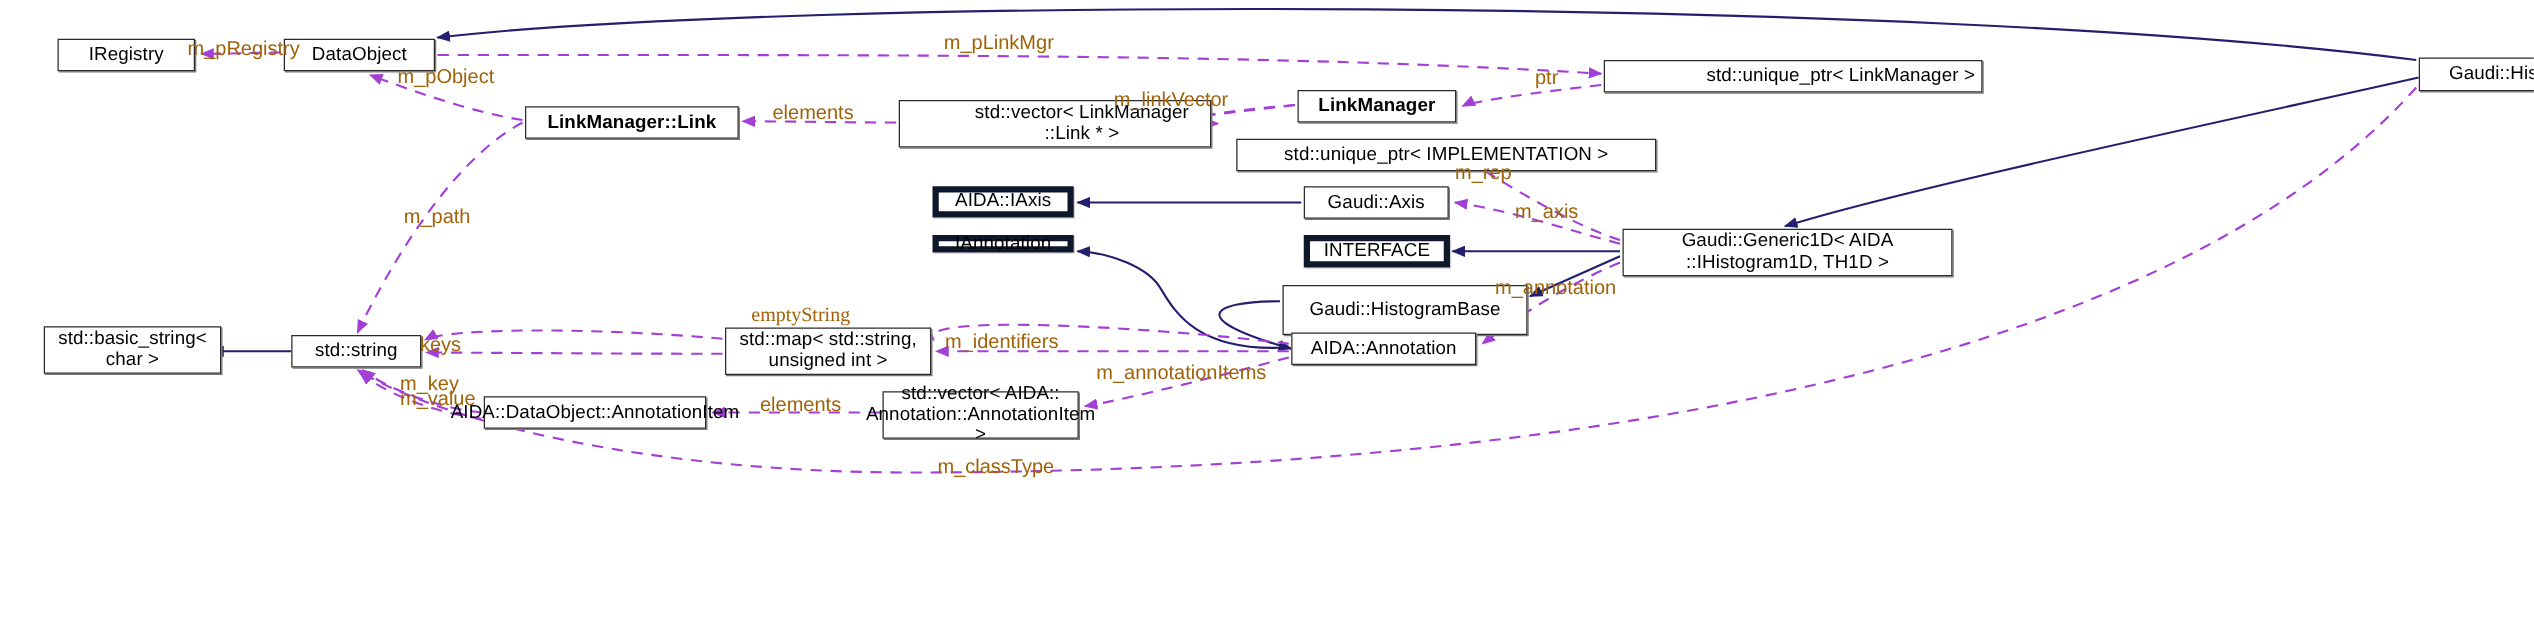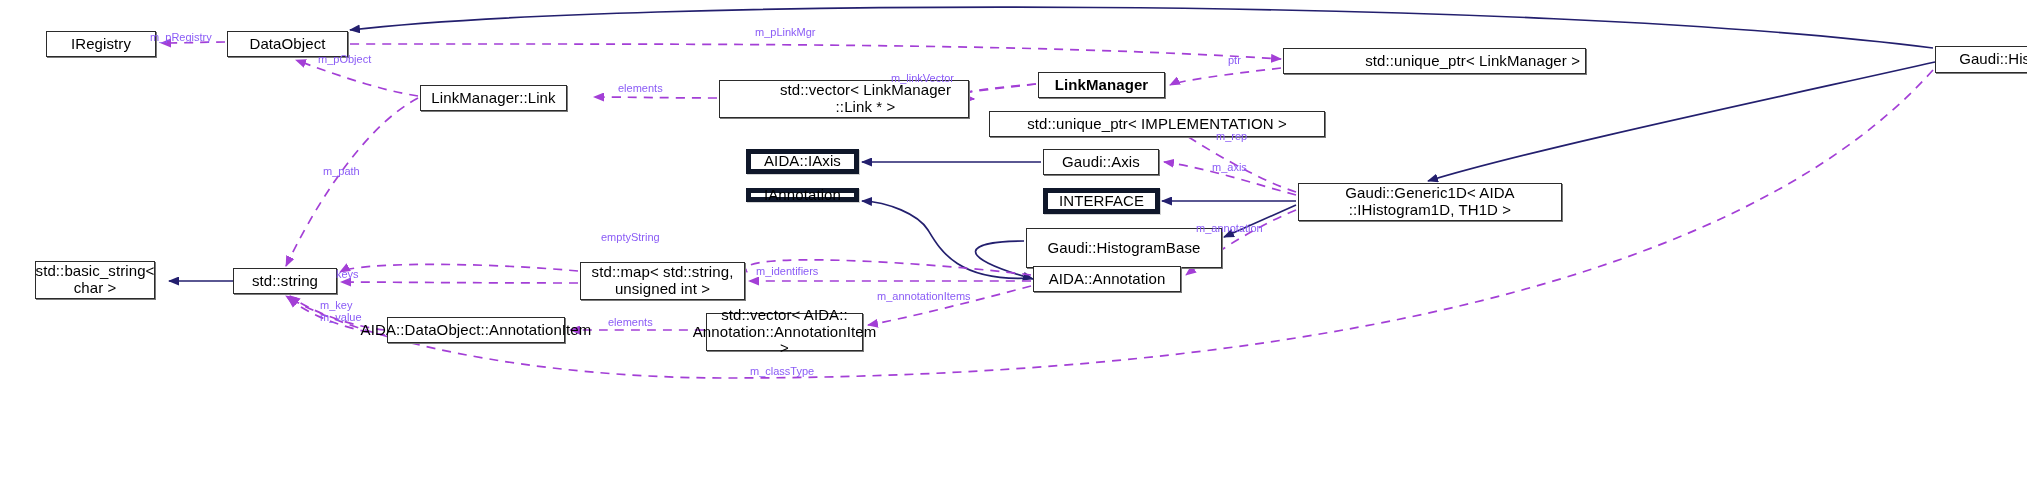--- a/index.html
+++ b/index.html
@@ -6,21 +6,21 @@
   body{font-family:"Liberation Sans","DejaVu Sans",sans-serif;}
   #canvas{position:relative;width:2027px;height:496px;background:#ffffff;overflow:hidden;margin-left:28px;}
   svg#edges{position:absolute;left:0;top:0;width:2027px;height:496px;}
   .node{position:absolute;box-sizing:border-box;background:#ffffff;border:1px solid #2b2b2b;
         display:flex;align-items:center;justify-content:center;text-align:center;
         font-size:15px;color:#000000;line-height:1.12;letter-spacing:0.1px;
         box-shadow:1px 1px 0 0 #7a7a7a;padding:1px 5px;}
   .node.iface{border:5px solid #0f172a;box-shadow:1px 1px 0 0 #d3d3d3;}
   .node.root{border:1px solid #2b2b2b;background:#ffffff;box-shadow:1px 1px 0 0 #7a7a7a;}
   .node .lbl{white-space:pre-line;display:block;}
-  .edge-label{position:absolute;font-size:11px;color:#8b5cf6;white-space:pre-line;
+  .edge-label{position:absolute;font-size:16px;color:#a16207;white-space:pre-line;
               text-align:center;line-height:1.15;background:transparent;}
 </style>
 </head>
 <body>
 
 <div id="canvas">
 
   <svg id="edges" viewBox="0 0 2027 496">
     <defs>
       <marker id="aInh" markerWidth="11" markerHeight="9" refX="10" refY="4.5" orient="auto" markerUnits="userSpaceOnUse">
@@ -65,21 +65,21 @@
       <path d="M1905,70 C1700,300 1200,378 700,378 C500,378 330,340 258,296" marker-end="url(#aUse)"></path>
     </g>
   </svg>
 
   <div class="node" style="left:18px;top:31px;width:110px;height:26px;">
     <span class="lbl">IRegistry</span>
   </div>
   <div class="node" style="left:199px;top:31px;width:121px;height:26px;">
     <span class="lbl">DataObject</span>
   </div>
-  <div class="node" style="left:392px;top:85px;width:147px;height:26px;">
+  <div class="node" style="left:392px;top:85px;width:171px;height:26px;font-weight:bold;">
     <span class="lbl">LinkManager::Link</span>
   </div>
   <div class="node" style="left:691px;top:80px;width:250px;height:38px;padding-left:48px;">
     <span class="lbl">std::vector&lt; LinkManager
 ::Link * &gt;</span>
   </div>
   <div class="node" style="left:1010px;top:72px;width:127px;height:26px;font-weight:bold;">
     <span class="lbl">LinkManager</span>
   </div>
   <div class="node" style="left:1255px;top:48px;width:303px;height:26px;justify-content:flex-end;">
@@ -103,21 +103,21 @@
   <div class="node iface" style="left:1015px;top:188px;width:117px;height:26px;">
     <span class="lbl">INTERFACE</span>
   </div>
   <div class="node" style="left:1270px;top:183px;width:264px;height:38px;">
     <span class="lbl">Gaudi::Generic1D&lt; AIDA
 ::IHistogram1D, TH1D &gt;</span>
   </div>
   <div class="node" style="left:998px;top:228px;width:196px;height:40px;">
     <span class="lbl">Gaudi::HistogramBase</span>
   </div>
-  <div class="node" style="left:7px;top:261px;width:120px;height:38px;">
+  <div class="node" style="left:7px;top:261px;width:142px;height:38px;">
     <span class="lbl">std::basic_string&lt;
 char &gt;</span>
   </div>
   <div class="node" style="left:205px;top:268px;width:104px;height:26px;">
     <span class="lbl">std::string</span>
   </div>
   <div class="node" style="left:552px;top:262px;width:165px;height:38px;">
     <span class="lbl">std::map&lt; std::string,
 unsigned int &gt;</span>
   </div>
@@ -131,25 +131,25 @@
     <span class="lbl">std::vector&lt; AIDA::
 Annotation::AnnotationItem &gt;</span>
   </div>
 
   <div class="edge-label" style="left:122px;top:31px;">m_pRegistry</div>
   <div class="edge-label" style="left:727px;top:26px;">m_pLinkMgr</div>
   <div class="edge-label" style="left:290px;top:53px;">m_pObject</div>
   <div class="edge-label" style="left:590px;top:82px;">elements</div>
   <div class="edge-label" style="left:863px;top:72px;">m_linkVector</div>
   <div class="edge-label" style="left:1200px;top:54px;">ptr</div>
-  <div class="edge-label" style="left:1188px;top:130px;text-align:center;">m_rep</div>
+  <div class="edge-label" style="left:1136px;top:130px;text-align:center;">m_rep</div>
   <div class="edge-label" style="left:1184px;top:161px;">m_axis</div>
   <div class="edge-label" style="left:295px;top:165px;">m_path</div>
   <div class="edge-label" style="left:1168px;top:222px;text-align:right;">m_annotation</div>
-  <div class="edge-label" style="left:573px;top:231px;">emptyString</div>
+  <div class="edge-label" style="left:573px;top:244px;font-family:Liberation Serif, serif;">emptyString</div>
   <div class="edge-label" style="left:308px;top:268px;">keys</div>
   <div class="edge-label" style="left:728px;top:265px;">m_identifiers</div>
   <div class="edge-label" style="left:849px;top:290px;">m_annotationItems</div>
   <div class="edge-label" style="left:292px;top:299px;">m_key</div>
   <div class="edge-label" style="left:292px;top:311px;">m_value</div>
   <div class="edge-label" style="left:580px;top:316px;">elements</div>
   <div class="edge-label" style="left:722px;top:365px;">m_classType</div>
 
 </div>
 

